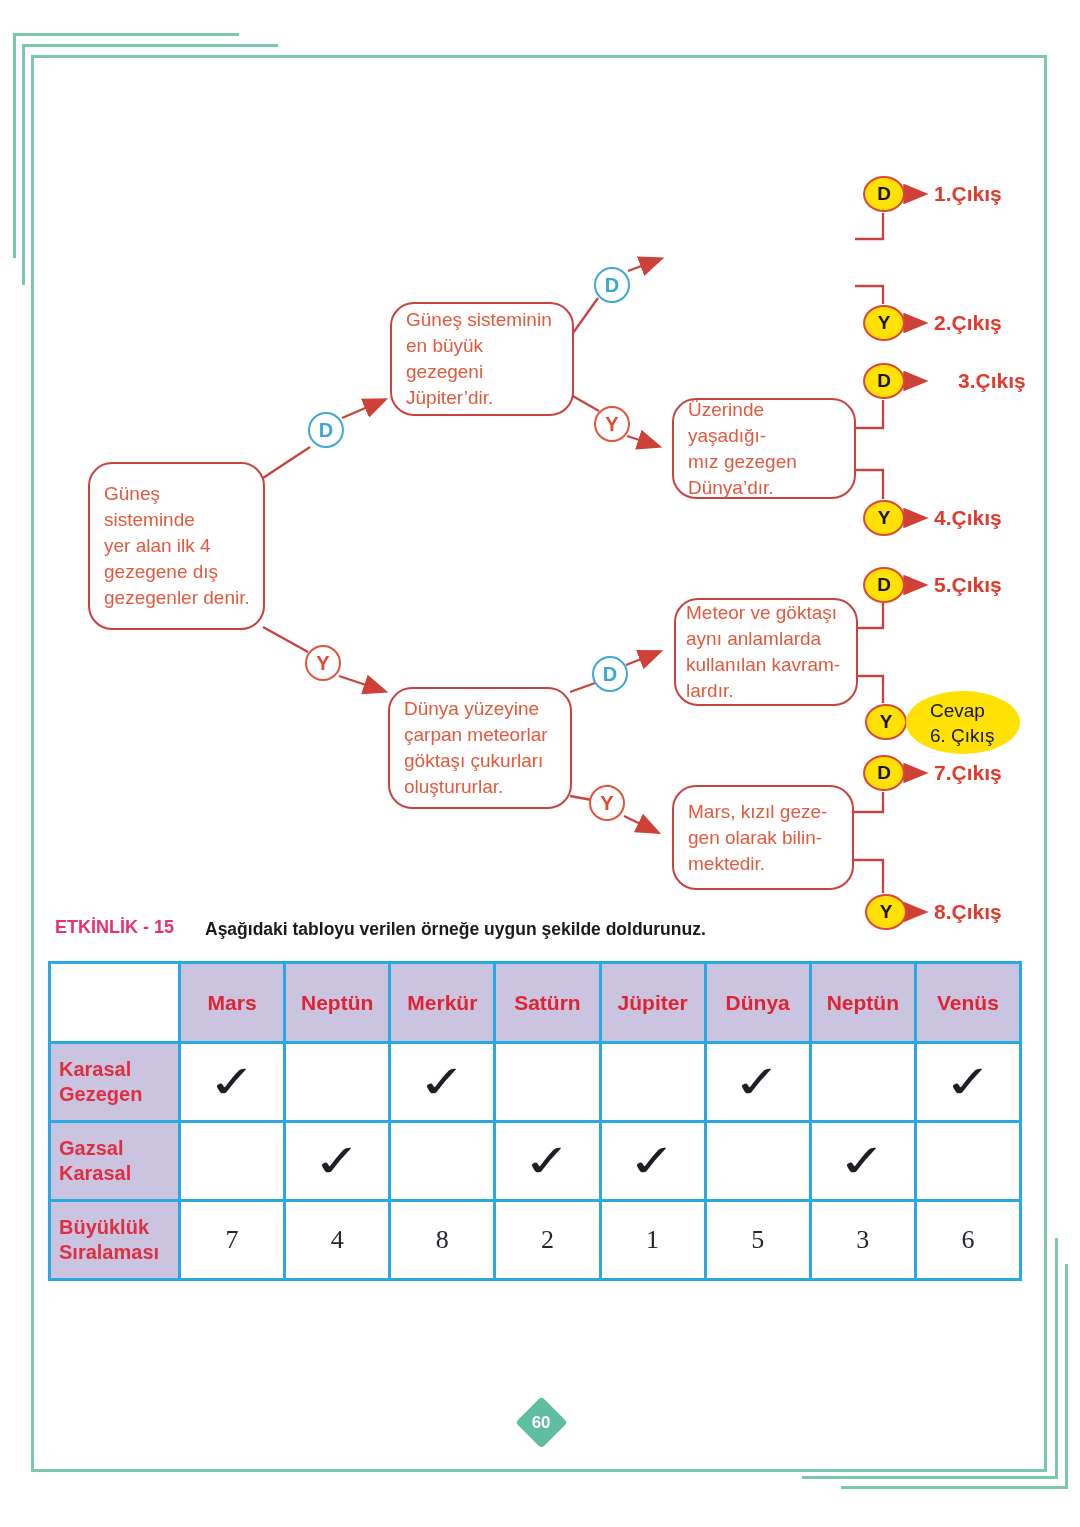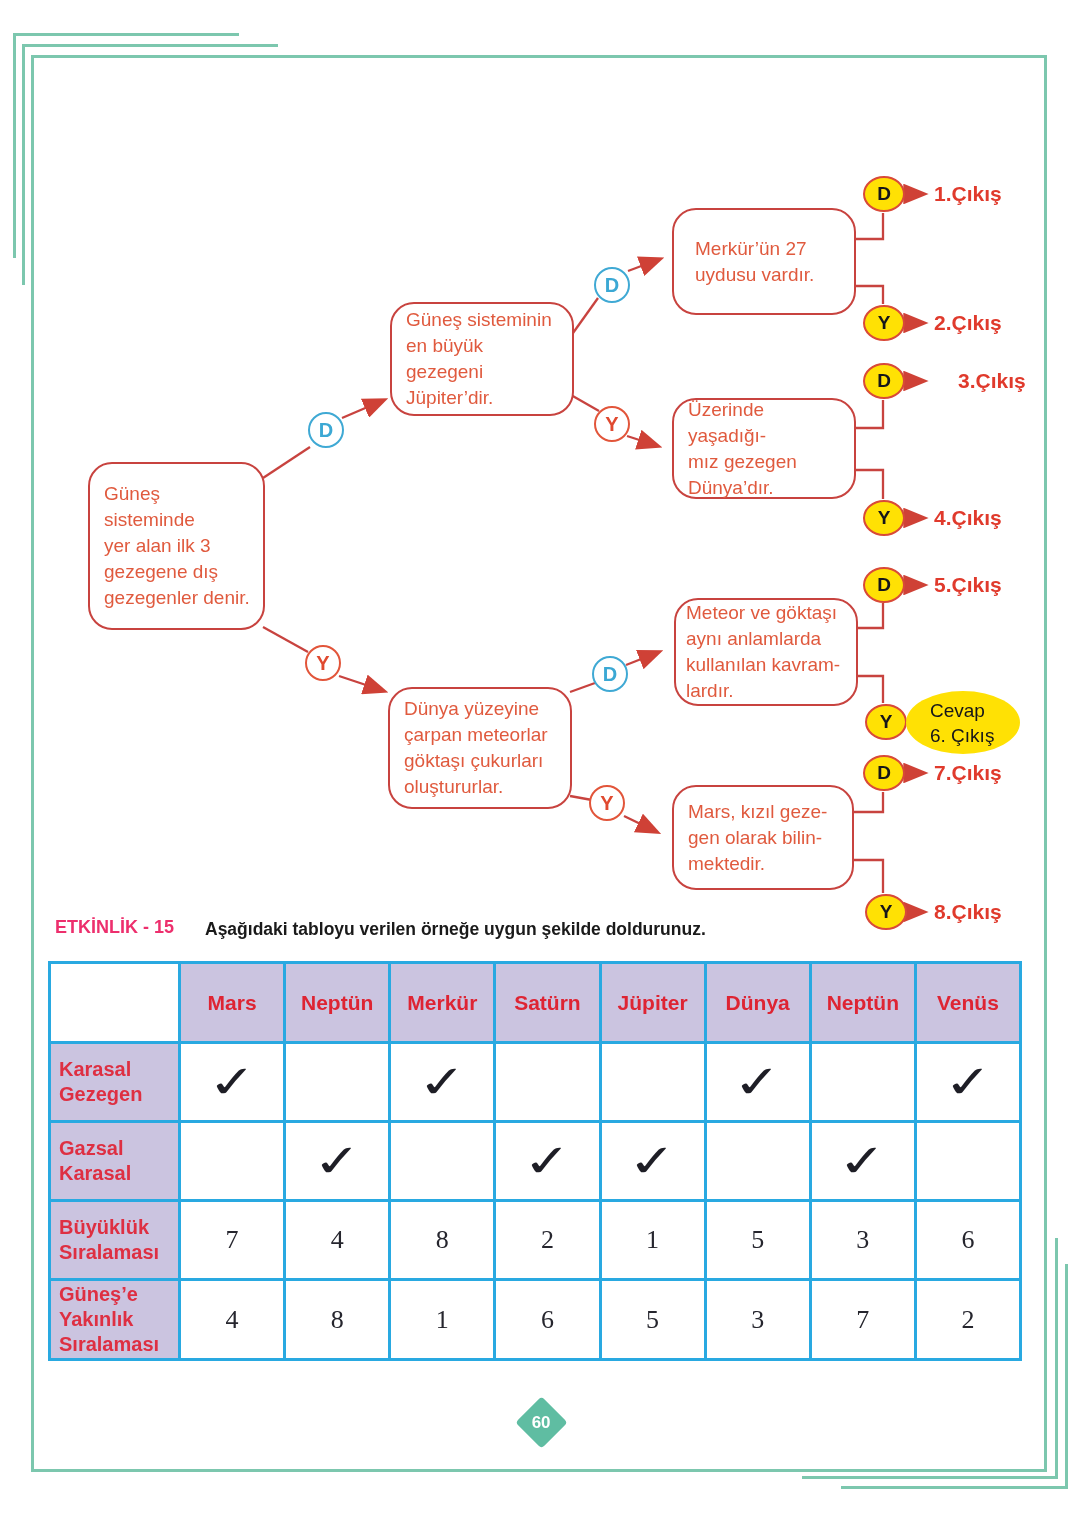--- a/index.html
+++ b/index.html
@@ -118,32 +118,30 @@
       <line x1="906" y1="323" x2="924" y2="323" marker-end="url(#arr)"></line>
       <line x1="906" y1="381" x2="924" y2="381" marker-end="url(#arr)"></line>
       <line x1="906" y1="518" x2="924" y2="518" marker-end="url(#arr)"></line>
       <line x1="906" y1="585" x2="924" y2="585" marker-end="url(#arr)"></line>
       <line x1="906" y1="773" x2="924" y2="773" marker-end="url(#arr)"></line>
       <line x1="906" y1="912" x2="924" y2="912" marker-end="url(#arr)"></line>
     </g>
   </svg>
 
   <div class="stmt" style="left:88px;top:462px;width:177px;height:168px;">Güneş sisteminde
-yer alan ilk 3
+yer alan ilk 4
 gezegene dış
 gezegenler denir.</div>
   <div class="stmt" style="left:388px;top:687px;width:184px;height:122px;">Dünya yüzeyine
 çarpan meteorlar
 göktaşı çukurları
 oluştururlar.</div>
   <div class="stmt" style="left:390px;top:302px;width:184px;height:114px;">Güneş sisteminin
 en büyük gezegeni
 Jüpiter’dir.</div>
-  <div class="stmt" style="left:672px;top:208px;width:184px;height:107px;padding-left:21px;">Merkür’ün 27
-uydusu vardır.</div>
   <div class="stmt" style="left:672px;top:398px;width:184px;height:101px;">Üzerinde yaşadığı-
 mız gezegen
 Dünya’dır.</div>
   <div class="stmt" style="left:674px;top:598px;width:184px;height:108px;padding-left:10px;">Meteor ve göktaşı
 aynı anlamlarda
 kullanılan kavram-
 lardır.</div>
   <div class="stmt" style="left:672px;top:785px;width:182px;height:105px;">Mars, kızıl geze-
 gen olarak bilin-
 mektedir.</div>
@@ -231,33 +229,20 @@
 Sıralaması</td>
       <td class="cell"><span>7</span></td>
       <td class="cell"><span>4</span></td>
       <td class="cell"><span>8</span></td>
       <td class="cell"><span>2</span></td>
       <td class="cell"><span>1</span></td>
       <td class="cell"><span>5</span></td>
       <td class="cell"><span>3</span></td>
       <td class="cell"><span>6</span></td>
     </tr>
-    <tr>
-      <td class="lbl">Güneş’e
-Yakınlık
-Sıralaması</td>
-      <td class="cell"><span>4</span></td>
-      <td class="cell"><span>8</span></td>
-      <td class="cell"><span>1</span></td>
-      <td class="cell"><span>6</span></td>
-      <td class="cell"><span>5</span></td>
-      <td class="cell"><span>3</span></td>
-      <td class="cell"><span>7</span></td>
-      <td class="cell"><span>2</span></td>
-    </tr>
   </tbody>
     </table>
 
   <div class="pagenum">
     <span>60</span>
   </div>
 
 </div>
 
 </body></html>

